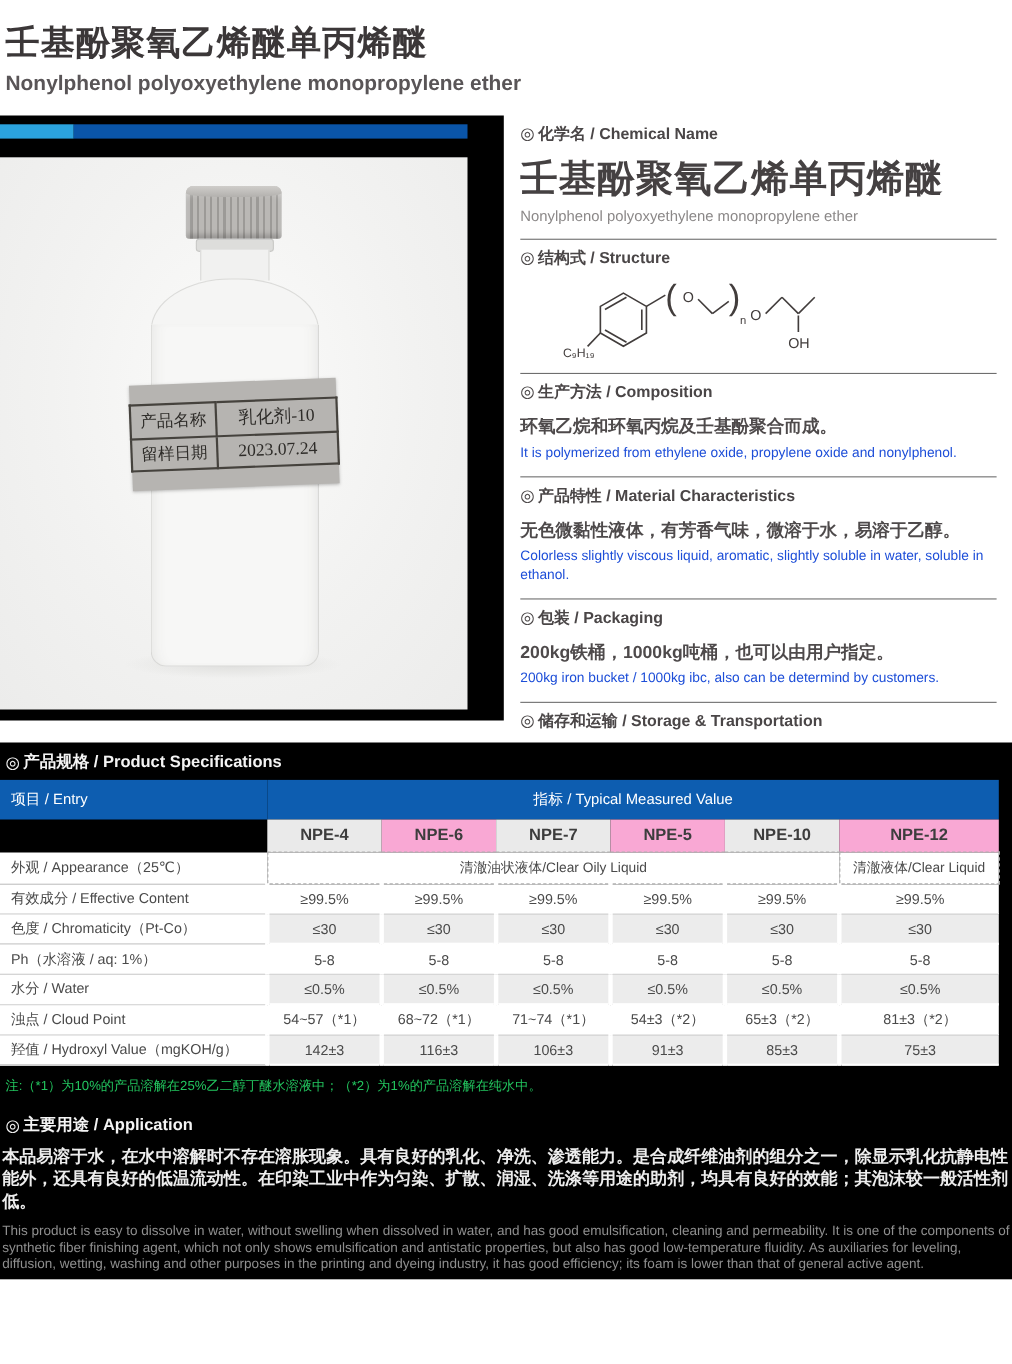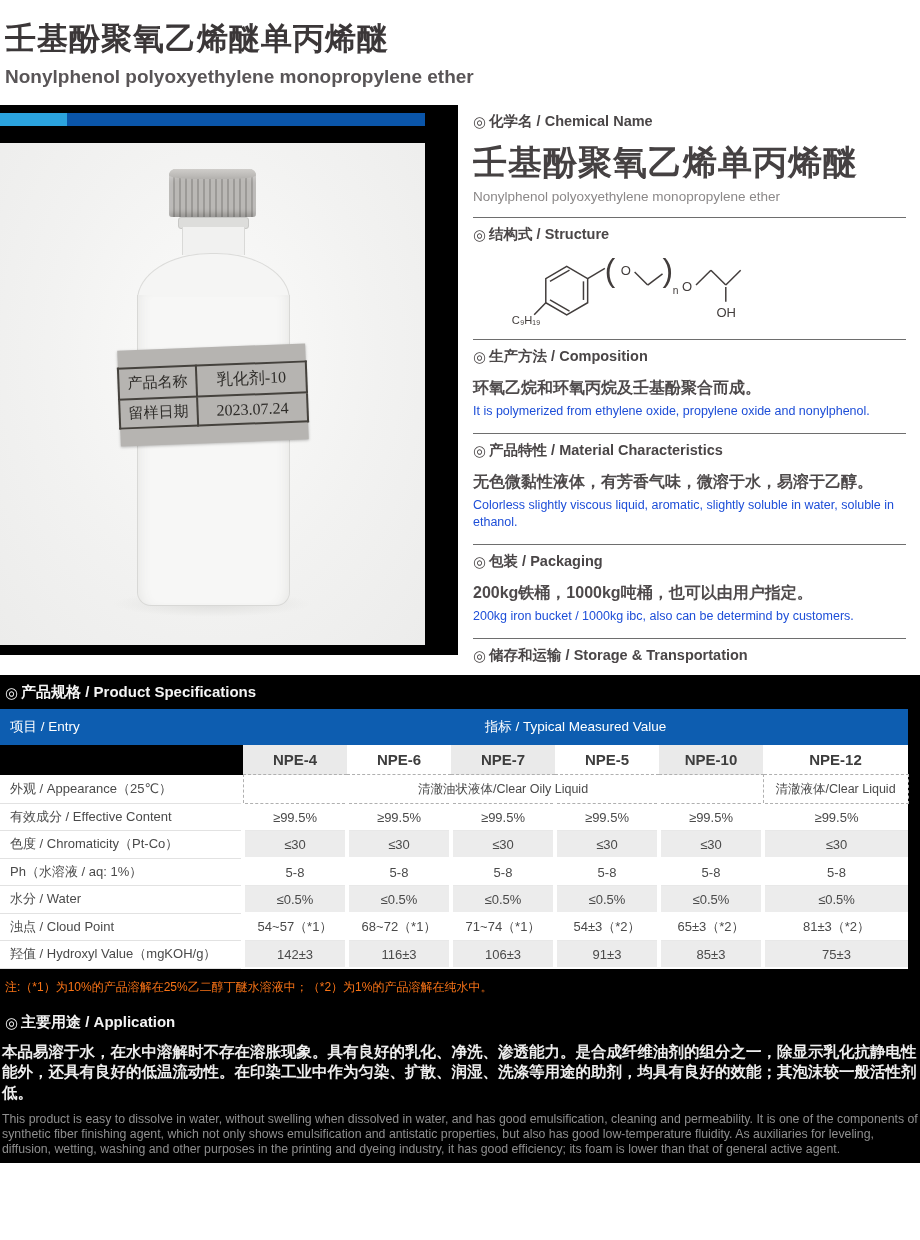--- a/index.html
+++ b/index.html
@@ -57,29 +57,29 @@
   
   .specs-block{position:absolute;left:0;top:675px;width:920px;background:#000;color:#fff;}
   .spec-title{font-size:15px;font-weight:700;color:#f4f4f4;padding:8px 5px 7px;display:flex;align-items:center;gap:3px;}
   table.spec{border-collapse:collapse;width:908px;table-layout:fixed;font-size:13px;color:#4a4a4a;}
   table.spec col.c-label{width:243px;}
   table.spec col.c-v{width:104px;}
   table.spec col.c-last{width:145px;}
   tr.blue-row td{background:#0d5db0;color:#fff;font-size:13.5px;height:36px;padding:0;}
   tr.blue-row td.entry{padding-left:10px;text-align:left;}
   tr.blue-row td.measured{text-align:center;}
-  tr.npe-row th{font-size:15px;font-weight:700;color:#3d3d3d;height:27px;background:#ffffff;}
+  tr.npe-row th{font-size:15px;font-weight:700;color:#3d3d3d;height:27px;background:#f9a8d4;}
   tr.npe-row th:nth-child(even){background:#eaeaea;}
   tr.npe-row th.corner{background:transparent;}
   td.lbl{background:#fff;text-align:left;padding-left:10px;height:24px;border-bottom:1px solid #e2e2e2;}
   td.val{background:#fff;text-align:center;height:24px;border-left:4px solid #fff;border-bottom:1px solid #e8e8e8;}
   tr.shade td.val{background:#ececec;border-bottom:2px solid #fff;}
   td.dash{background:#fff;text-align:center;font-size:12.5px;height:26px;
           border:1px dashed #b0b0b0;color:#4a4a4a;}
-  .note{font-size:12px;color:#f97316;padding:10px 5px 9px;}
+  .note{font-size:12px;color:#22c55e;padding:10px 5px 9px;}
   .app-title{font-size:15px;font-weight:700;color:#f4f4f4;padding:8px 5px 2px;display:flex;align-items:center;gap:3px;}
   .app-cn{font-size:15.5px;font-weight:600;color:#ededed;line-height:1.32;padding:8px 2px 0;}
   .app-en{font-size:12.3px;color:#8f8f8f;line-height:1.2;padding:9px 2px 6px;}
 
   svg text{font-family:"Liberation Sans","DejaVu Sans",sans-serif;}
 </style>
 </head>
 <body>
 
 <div id="page">

